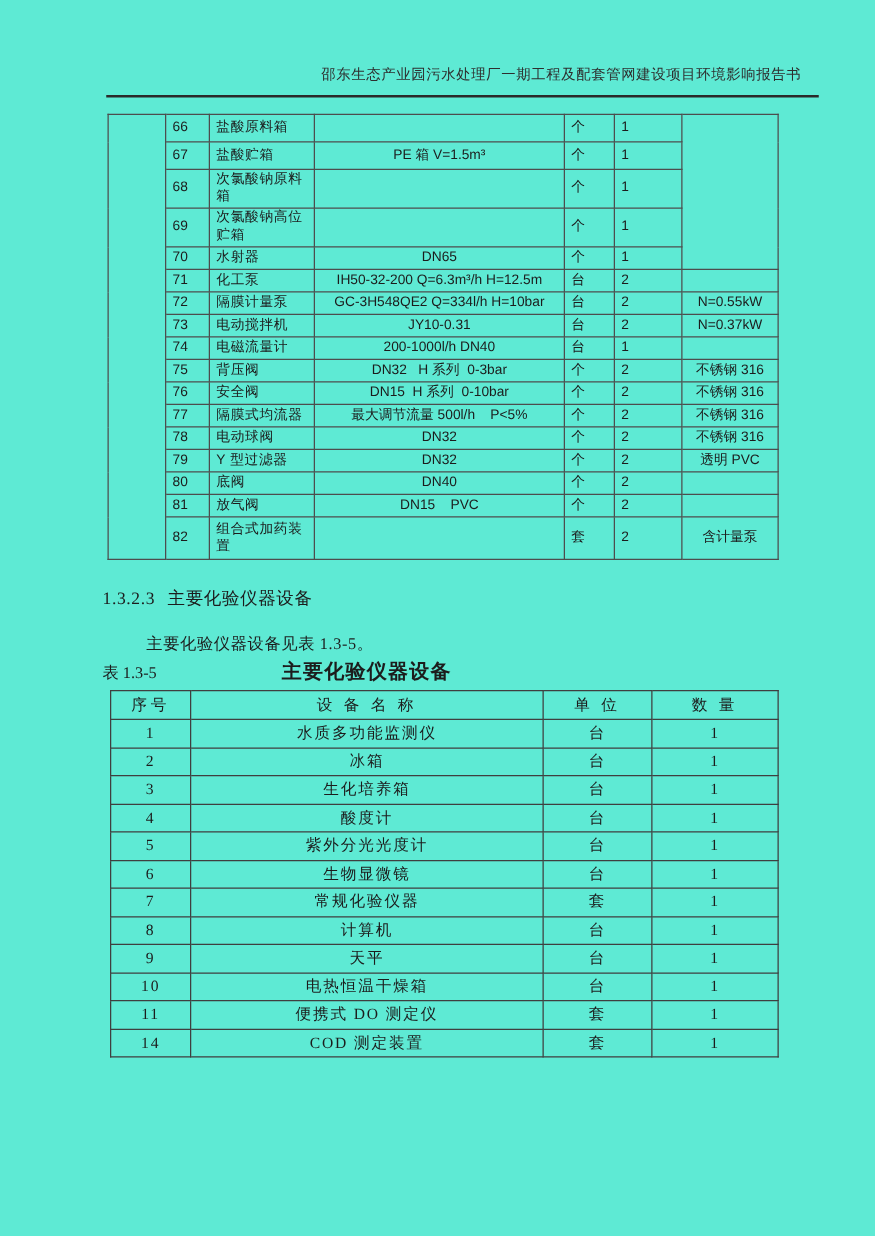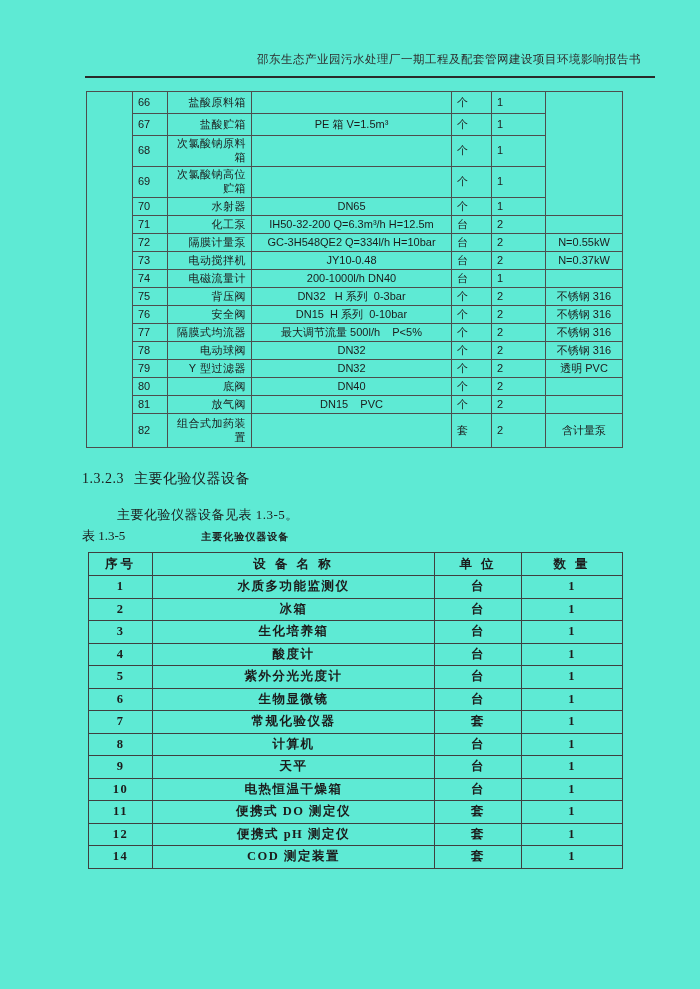--- a/index.html
+++ b/index.html
@@ -25,50 +25,50 @@
   
   table { border-collapse: collapse; table-layout: fixed; }
   .equip-table {
     position: absolute; top: 91px; left: 86px; width: 536px;
     font-family: "Liberation Sans", "DejaVu Sans", sans-serif;
     font-size: 11px; line-height: 1.25;
   }
   .equip-table td { border: 1px solid #4d4d4d; padding: 1px 5px; vertical-align: middle; }
   .equip-table td.cat { padding: 0; }
   .equip-table td.no, .equip-table td.un, .equip-table td.qt { text-align: left; }
-  .equip-table td.nm { text-align: right; letter-spacing: .5px; }
+  .equip-table td.nm { text-align: left; letter-spacing: .5px; }
   .equip-table td.sp, .equip-table td.rm { text-align: center; white-space: pre; overflow: hidden; }
   tr.h22 { height: 22px; }
   tr.h31 { height: 31px; }
   tr.h18 { height: 18px; }
   tr.h34 { height: 34px; }
   
   .section-heading {
     position: absolute; top: 470px; left: 82px;
     font-size: 14px; word-spacing: 6px; letter-spacing: .5px;
   }
   .intro-paragraph {
     position: absolute; top: 506px; left: 117px;
     font-size: 13px; letter-spacing: .5px;
   }
   .caption-row { position: absolute; top: 527px; left: 82px; width: 540px; display: flex; align-items: baseline; }
   .caption-label { font-size: 13px; }
   .caption-title {
-    margin-left: 76px;
+    margin-left: 100px;
     font-family: "Liberation Sans", "DejaVu Sans", sans-serif;
-    font-weight: bold; font-size: 10px; letter-spacing: 1px;
+    font-weight: bold; font-size: 16px; letter-spacing: 1px;
   }
   
   .lab-table {
     position: absolute; top: 552px; left: 88px; width: 534px;
     font-size: 12.5px;
   }
   .lab-table th, .lab-table td {
     border: 1px solid #3f3f3f; text-align: center; vertical-align: middle;
-    font-weight: bold; letter-spacing: 1.5px; padding: 0 4px;
+    font-weight: normal; letter-spacing: 1.5px; padding: 0 4px;
   }
   .lab-table tr { height: 22.5px; }
   .lab-table tr.lab-header-row { height: 23px; }
   .lab-table th { letter-spacing: 3px; }
   
   .page-number {
     position: absolute; top: 918px; left: 0; width: 666px;
     text-align: center; font-size: 10px; color: #3a3a3a; letter-spacing: 1px;
   }
 </style>
@@ -140,21 +140,21 @@
       <td class="no">72</td>
       <td class="nm">隔膜计量泵</td>
       <td class="sp">GC-3H548QE2 Q=334l/h H=10bar</td>
       <td class="un">台</td>
       <td class="qt">2</td>
       <td class="rm">N=0.55kW</td>
     </tr>
     <tr class="h18">
       <td class="no">73</td>
       <td class="nm">电动搅拌机</td>
-      <td class="sp">JY10-0.48</td>
+      <td class="sp">JY10-0.31</td>
       <td class="un">台</td>
       <td class="qt">2</td>
       <td class="rm">N=0.37kW</td>
     </tr>
     <tr class="h18">
       <td class="no">74</td>
       <td class="nm">电磁流量计</td>
       <td class="sp">200-1000l/h DN40</td>
       <td class="un">台</td>
       <td class="qt">1</td>
@@ -309,26 +309,20 @@
       <td>台</td>
       <td>1</td>
     </tr>
     <tr>
       <td>11</td>
       <td>便携式 DO 测定仪</td>
       <td>套</td>
       <td>1</td>
     </tr>
     <tr>
-      <td>12</td>
-      <td>便携式 pH 测定仪</td>
-      <td>套</td>
-      <td>1</td>
-    </tr>
-    <tr>
       <td>14</td>
       <td>COD 测定装置</td>
       <td>套</td>
       <td>1</td>
     </tr>
   </tbody>
     </table>
 
 
 </div>

